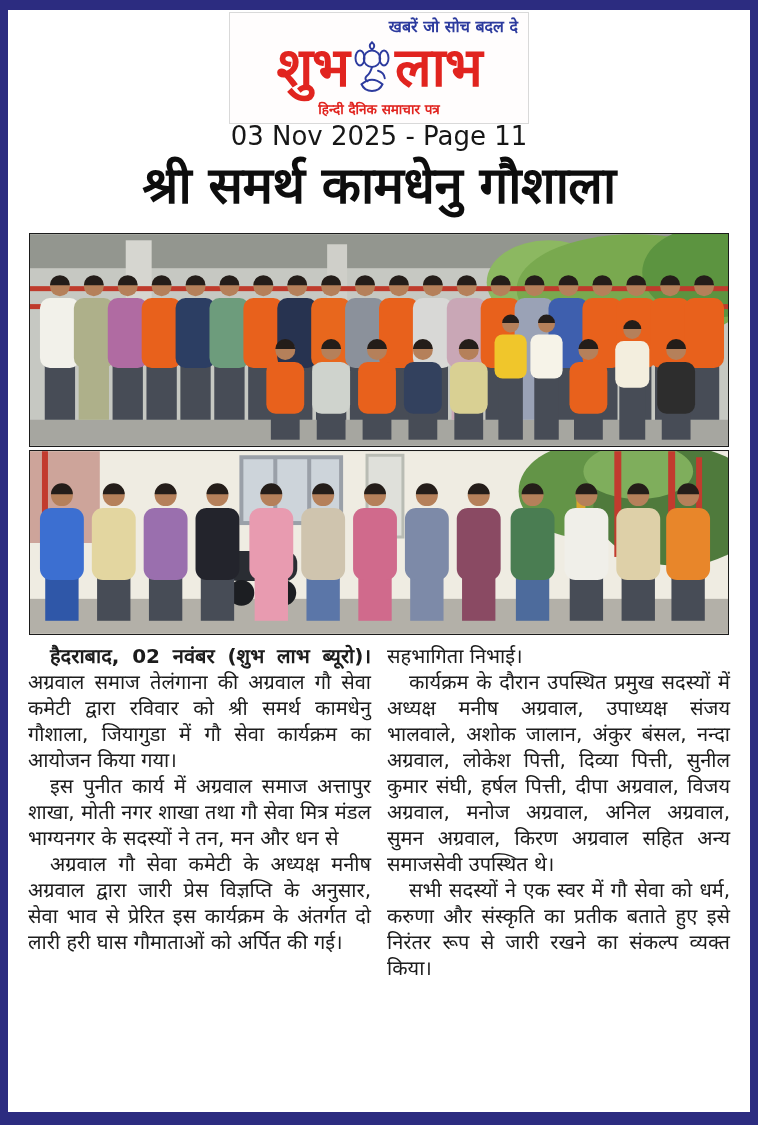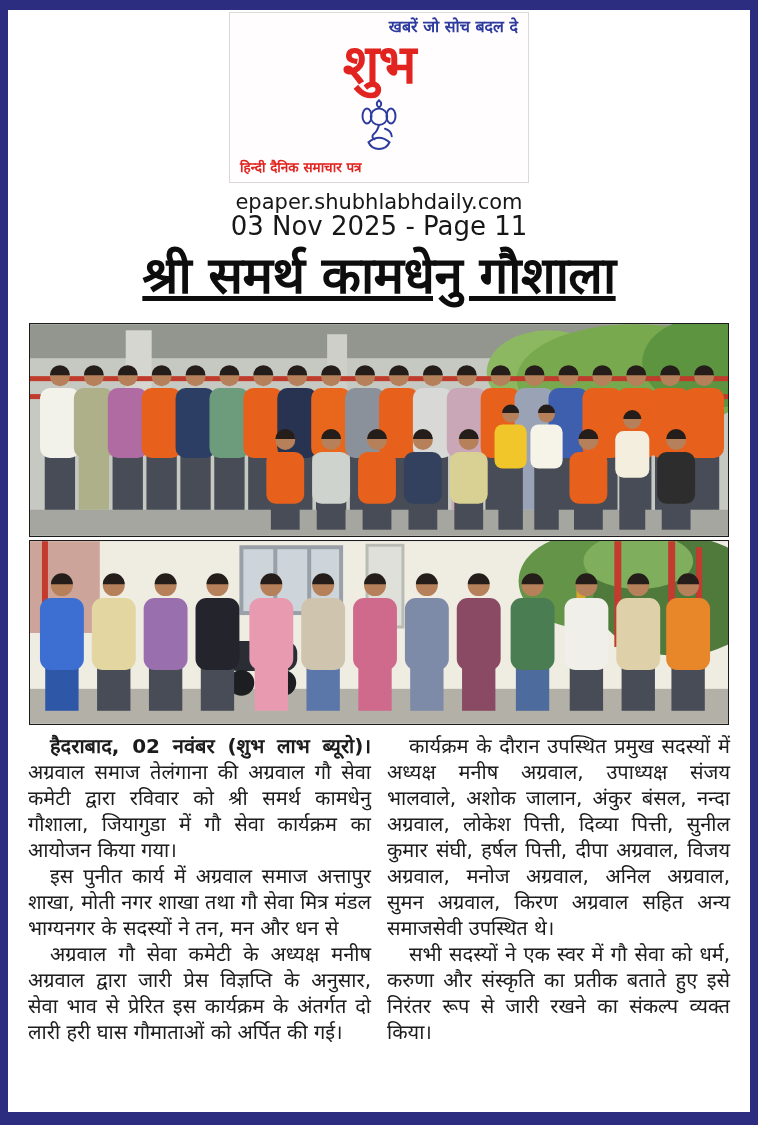--- a/index.html
+++ b/index.html
@@ -14,28 +14,28 @@
     overflow:hidden;
   }
   
   .masthead-box{
     width:300px;margin:2px auto 0;
     box-sizing:border-box;
     border:1px solid #d9d9d9;background:#fffdfd;
     padding:5px 10px 6px;
   }
   .mh-tagline-top{color:#2d3b9e;font-weight:700;font-size:16px;text-align:right;line-height:1.1;}
-  .mh-title-row{display:flex;align-items:center;justify-content:center;gap:2px;margin-top:1px;flex-direction:column;}
+  .mh-title-row{display:flex;align-items:center;justify-content:center;gap:2px;margin-top:1px;}
   .mh-title{color:#e1241f;font-weight:800;font-size:54px;line-height:1.05;letter-spacing:-1px;}
-  .mh-tagline-bottom{color:#e1241f;font-weight:700;font-size:13.5px;text-align:left;line-height:1.15;margin-top:1px;}
+  .mh-tagline-bottom{color:#e1241f;font-weight:700;font-size:13.5px;text-align:center;line-height:1.15;margin-top:1px;}
   .site-url{text-align:center;font-size:21px;color:#171717;margin-top:7px;line-height:24px;}
   .page-date{text-align:center;font-size:26px;color:#171717;line-height:24px;}
   
   .kicker{text-align:center;color:#1e4fae;font-weight:700;font-size:34px;line-height:44px;margin-top:9px;}
-  .headline{text-align:center;color:#0d0d0d;font-weight:800;font-size:51px;line-height:72px;margin-top:2px;letter-spacing:-0.5px;text-decoration:underline;}
+  .headline{text-align:center;color:#0d0d0d;font-weight:800;font-size:51px;line-height:72px;margin-top:2px;letter-spacing:-0.5px;}
   
   .photos{width:700px;margin:11px auto 0;}
   .photo-frame{display:block;border:1px solid #1b1b1b;margin-bottom:3px;background:#cfcfc9;}
   .photo-frame svg{display:block;}
   
   .article{width:702px;margin:8px auto 0;display:flex;gap:16px;}
   .article-col{flex:1;text-align:justify;font-size:20px;line-height:26px;color:#1c1c1c;}
   .body-para{margin:0;}
   .body-para.indent{text-indent:22px;}
   .body-para b{font-weight:700;}
@@ -53,25 +53,25 @@
         <svg width="42" height="60" viewBox="0 0 56 78" fill="none" stroke="#2d3b9e" stroke-width="2.6" stroke-linecap="round">
           <path d="M28 6 q6 5 0 10 q-6 -5 0 -10 Z"></path>
           <circle cx="28" cy="28" r="11"></circle>
           <ellipse cx="12" cy="27" rx="6" ry="10"></ellipse>
           <ellipse cx="44" cy="27" rx="6" ry="10"></ellipse>
           <path d="M28 39 q-2 8 -7 12 q-4 4 1 7"></path>
           <path d="M14 62 q14 -12 28 0 q-4 9 -14 9 q-10 0 -14 -9 Z"></path>
           <path d="M36 44 q8 2 9 10"></path>
         </svg>
       </span>
+      <span class="mh-title">लाभ</span>
     </div>
     <div class="mh-tagline-bottom">हिन्दी दैनिक समाचार पत्र</div>
   </div>
 
-  <div class="site-url">epaper.shubhlabhdaily.com</div>
   <div class="page-date">03 Nov 2025 - Page 11</div>
 
   <div class="headline">
     <div>श्री समर्थ कामधेनु गौशाला</div>
   </div>
 
   <div class="photos">
     <div class="photo-frame">
       <svg width="698" height="212" viewBox="0 0 700 212" role="img" aria-label="Large group photo at the gaushala: members in orange committee t-shirts with family members, standing and kneeling rows under a shed with red railings and greenery behind">
         <rect x="0" y="0" width="700" height="212" fill="#c6c8c2"></rect>
@@ -288,18 +288,19 @@
     </div>
   </div>
 
   <div class="article">
     <div class="article-col">
         <p class="body-para indent"><b>हैदराबाद, 02 नवंबर (शुभ लाभ ब्यूरो)। </b>अग्रवाल समाज तेलंगाना की अग्रवाल गौ सेवा कमेटी द्वारा रविवार को श्री समर्थ कामधेनु गौशाला, जियागुडा में गौ सेवा कार्यक्रम का आयोजन किया गया।</p>
         <p class="body-para indent">इस पुनीत कार्य में अग्रवाल समाज अत्तापुर शाखा, मोती नगर शाखा तथा गौ सेवा मित्र मंडल भाग्यनगर के सदस्यों ने तन, मन और धन से</p>
         <p class="body-para indent">अग्रवाल गौ सेवा कमेटी के अध्यक्ष मनीष अग्रवाल द्वारा जारी प्रेस विज्ञप्ति के अनुसार, सेवा भाव से प्रेरित इस कार्यक्रम के अंतर्गत दो लारी हरी घास गौमाताओं को अर्पित की गई।</p>
       </div>
     <div class="article-col">
+        <p class="body-para">सहभागिता निभाई।</p>
         <p class="body-para indent">कार्यक्रम के दौरान उपस्थित प्रमुख सदस्यों में अध्यक्ष मनीष अग्रवाल, उपाध्यक्ष संजय भालवाले, अशोक जालान, अंकुर बंसल, नन्दा अग्रवाल, लोकेश पित्ती, दिव्या पित्ती, सुनील कुमार संघी, हर्षल पित्ती, दीपा अग्रवाल, विजय अग्रवाल, मनोज अग्रवाल, अनिल अग्रवाल, सुमन अग्रवाल, किरण अग्रवाल सहित अन्य समाजसेवी उपस्थित थे।</p>
         <p class="body-para indent">सभी सदस्यों ने एक स्वर में गौ सेवा को धर्म, करुणा और संस्कृति का प्रतीक बताते हुए इसे निरंतर रूप से जारी रखने का संकल्प व्यक्त किया।</p>
       </div>
   </div>
 
 </div>
 
 </body></html>

